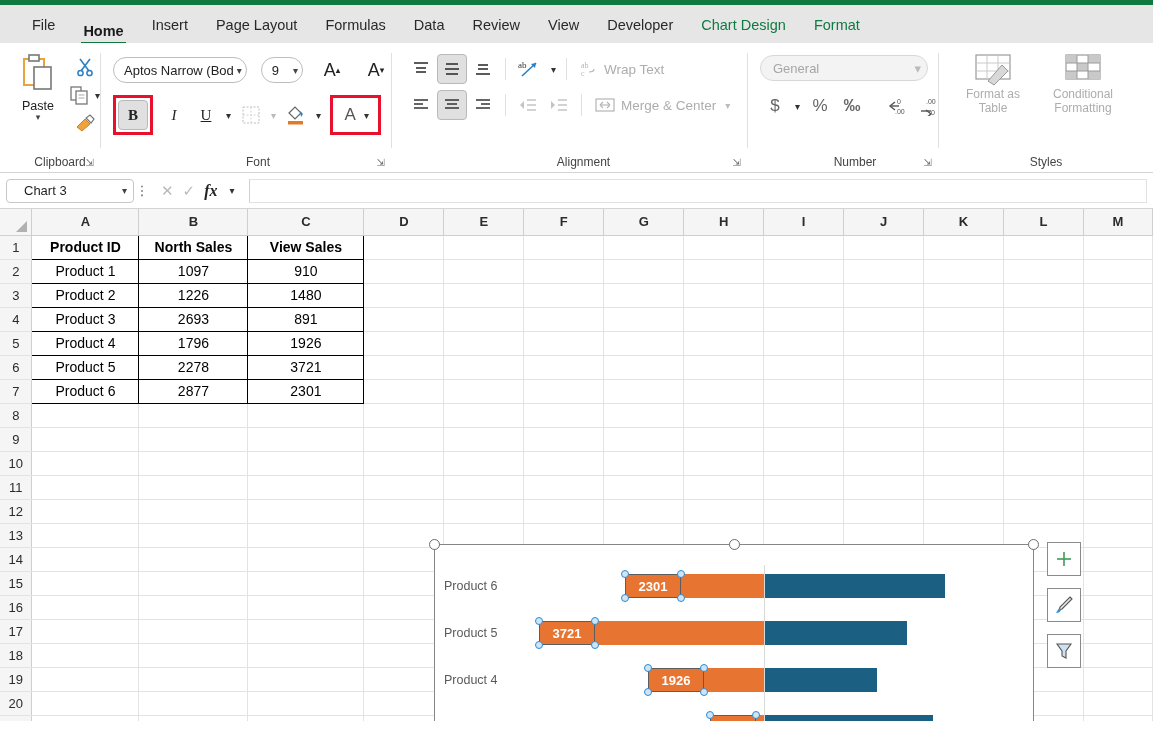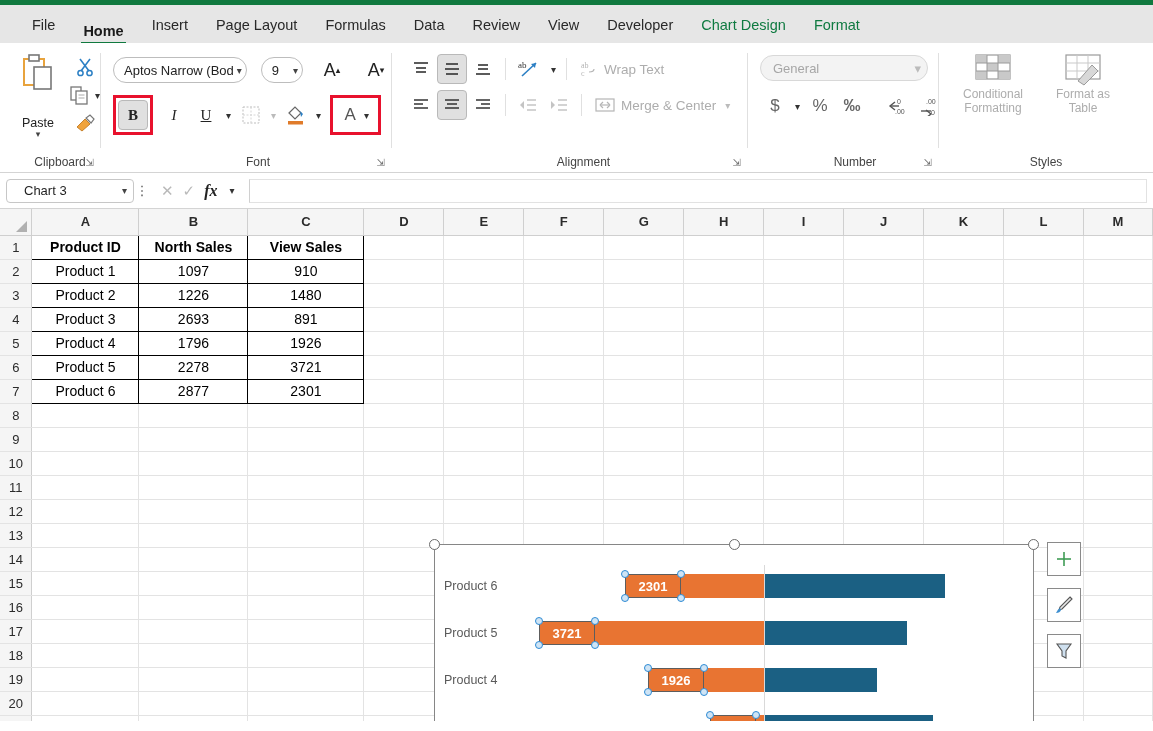--- a/index.html
+++ b/index.html
@@ -71,21 +71,21 @@
     font-size: 10px; color: #666;
   }
   .sep { width: 1px; background: #e0e0e0; margin: 6px 0 24px 0; }
 
   
   .clip { width: 100px; padding-left: 10px; }
   .paste {
     display: flex; flex-direction: column; align-items: center;
     width: 56px; margin-top: 6px; cursor: default;
   }
-  .paste-lbl { font-size: 12.5px; color: #222; margin-top: 18px; }
+  .paste-lbl { font-size: 12.5px; color: #222; margin-top: 1px; }
   .chev-sm { font-size: 9px; color: #444; line-height: 8px; }
   .clip-right {
     position: absolute; left: 66px; top: 8px;
     display: flex; flex-direction: column; gap: 4px; align-items: center;
   }
   .mini-ic { width: 26px; height: 24px; display: flex; align-items: center; justify-content: center; }
 
   
   .fontg { width: 290px; padding-left: 12px; }
   .frow1 { display: flex; align-items: center; gap: 14px; margin-top: 8px; }
@@ -494,42 +494,42 @@
     <div class="dlg">⇲</div>
   </div>
 
   <div class="sep"></div>
 
   <div class="rgroup styg">
     <div class="styrow">
       <div class="stybtn">
         <svg width="42" height="34" viewBox="0 0 42 34">
           <rect x="4" y="2" width="34" height="24" fill="#fff" stroke="#9a9a9a" stroke-width="1.2"></rect>
+          <line x1="15" y1="2" x2="15" y2="26" stroke="#c9c9c9"></line>
+          <line x1="26" y1="2" x2="26" y2="26" stroke="#c9c9c9"></line>
+          <line x1="4" y1="10" x2="38" y2="10" stroke="#c9c9c9"></line>
+          <line x1="4" y1="18" x2="38" y2="18" stroke="#c9c9c9"></line>
+          <path d="M16 28 L30 12 L36 18 L22 32 Z" fill="#d8d8d8" stroke="#9a9a9a" stroke-width="1"></path>
+        </svg>
+        <span>Format as Table</span>
+      </div>
+      <div class="stybtn">
+        <svg width="42" height="34" viewBox="0 0 42 34">
+          <rect x="4" y="2" width="34" height="24" fill="#fff" stroke="#9a9a9a" stroke-width="1.2"></rect>
           <rect x="4" y="2" width="11" height="8" fill="#c9c9c9"></rect>
           <rect x="15" y="10" width="11" height="8" fill="#c9c9c9"></rect>
           <rect x="26" y="2" width="12" height="8" fill="#c9c9c9"></rect>
           <rect x="4" y="18" width="11" height="8" fill="#c9c9c9"></rect>
           <rect x="26" y="18" width="12" height="8" fill="#c9c9c9"></rect>
           <line x1="15" y1="2" x2="15" y2="26" stroke="#9a9a9a"></line>
           <line x1="26" y1="2" x2="26" y2="26" stroke="#9a9a9a"></line>
           <line x1="4" y1="10" x2="38" y2="10" stroke="#9a9a9a"></line>
           <line x1="4" y1="18" x2="38" y2="18" stroke="#9a9a9a"></line>
         </svg>
         <span>Conditional Formatting</span>
-      </div>
-      <div class="stybtn">
-        <svg width="42" height="34" viewBox="0 0 42 34">
-          <rect x="4" y="2" width="34" height="24" fill="#fff" stroke="#9a9a9a" stroke-width="1.2"></rect>
-          <line x1="15" y1="2" x2="15" y2="26" stroke="#c9c9c9"></line>
-          <line x1="26" y1="2" x2="26" y2="26" stroke="#c9c9c9"></line>
-          <line x1="4" y1="10" x2="38" y2="10" stroke="#c9c9c9"></line>
-          <line x1="4" y1="18" x2="38" y2="18" stroke="#c9c9c9"></line>
-          <path d="M16 28 L30 12 L36 18 L22 32 Z" fill="#d8d8d8" stroke="#9a9a9a" stroke-width="1"></path>
-        </svg>
-        <span>Format as Table</span>
       </div>
     </div>
     <div class="glabel">Styles</div>
   </div>
 </div>
 
 <div class="fbar">
   <div class="namebox">
     <span>Chart 3</span>
     <span class="cv" style="font-size:10px;color:#444">▾</span>

